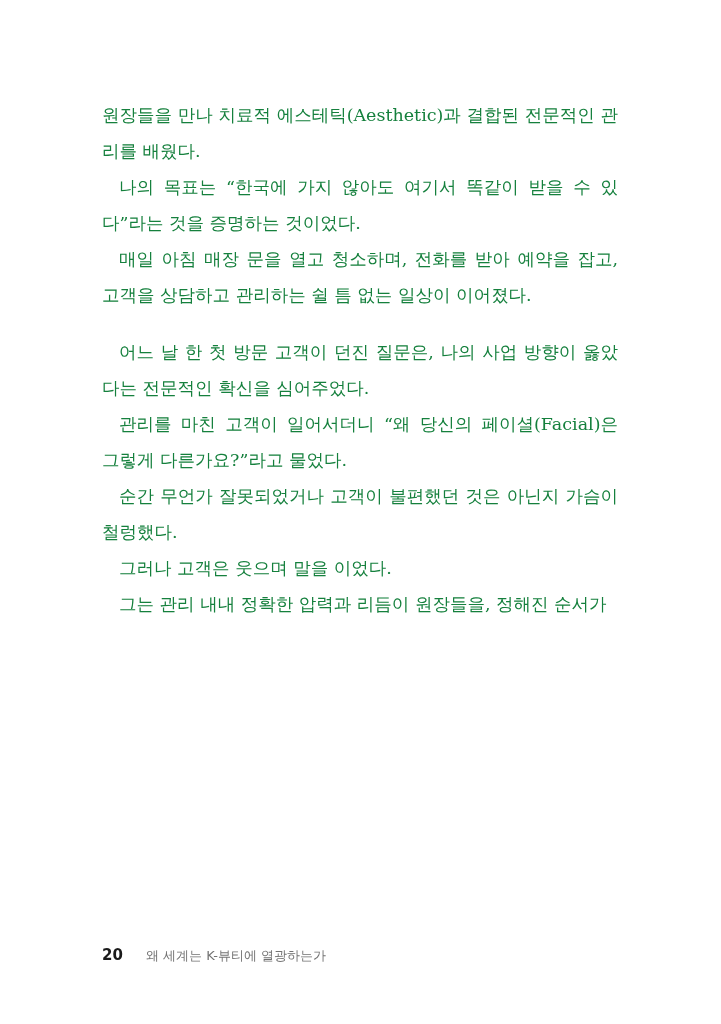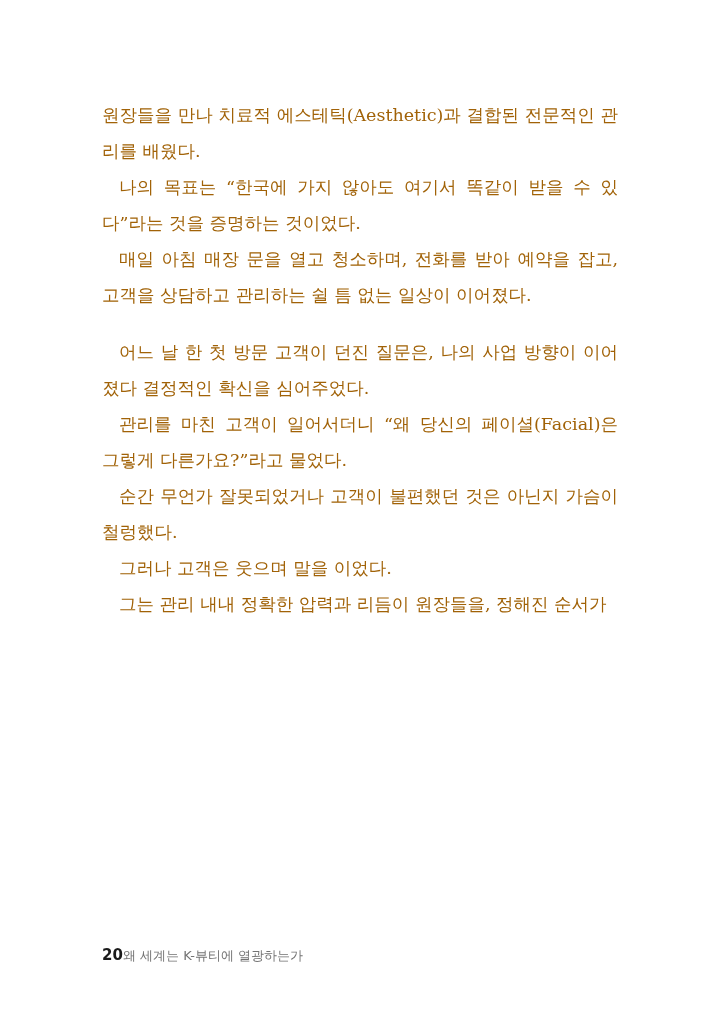--- a/index.html
+++ b/index.html
@@ -4,43 +4,43 @@
   <style>
     html, body { margin: 0; padding: 0; background: #ffffff; }
     body { width: 721px; height: 1024px; position: relative; overflow: hidden; }
     .page {
       position: absolute; left: 0; top: 0; width: 721px; height: 1024px;
       background: #ffffff;
     }
     .body-text {
       position: absolute; left: 102px; top: 97px; width: 516px;
       font-family: "DejaVu Serif", "Liberation Serif", serif;
-      font-size: 17.5px; color: #a16207;
+      font-size: 17.5px; color: #15803d;
       line-height: 36px;
     }
     .para { margin: 0; text-align: justify; text-align-last: left; }
     .para.indent { text-indent: 17px; }
     .para.section-start { margin-top: 21px; }
     .footer {
       position: absolute; left: 102px; top: 946px;
       font-family: "DejaVu Sans", "Liberation Sans", sans-serif;
-      display: flex; align-items: baseline; gap: 0;
+      display: flex; align-items: baseline; gap: 23px;
     }
     .page-num { font-size: 15px; font-weight: bold; color: #1a1a1a; }
     .book-title { font-size: 13px; color: #737373; }
   </style>
 </head>
 <body>
 
 <div class="page">
   <div class="body-text">
     <p class="para">원장들을 만나 치료적 에스테틱(Aesthetic)과 결합된 전문적인 관리를 배웠다.</p>
     <p class="para indent">나의 목표는 “한국에 가지 않아도 여기서 똑같이 받을 수 있다”라는 것을 증명하는 것이었다.</p>
     <p class="para indent">매일 아침 매장 문을 열고 청소하며, 전화를 받아 예약을 잡고, 고객을 상담하고 관리하는 쉴 틈 없는 일상이 이어졌다.</p>
-    <p class="para indent section-start">어느 날 한 첫 방문 고객이 던진 질문은, 나의 사업 방향이 이어졌다 결정적인 확신을 심어주었다.</p>
+    <p class="para indent section-start">어느 날 한 첫 방문 고객이 던진 질문은, 나의 사업 방향이 옳았다는 전문적인 확신을 심어주었다.</p>
     <p class="para indent">관리를 마친 고객이 일어서더니 “왜 당신의 페이셜(Facial)은 그렇게 다른가요?”라고 물었다.</p>
     <p class="para indent">순간 무언가 잘못되었거나 고객이 불편했던 것은 아닌지 가슴이 철렁했다.</p>
     <p class="para indent">그러나 고객은 웃으며 말을 이었다.</p>
     <p class="para indent">그는 관리 내내 정확한 압력과 리듬이 원장들을, 정해진 순서가</p>
   </div>
 
   <div class="footer">
     <span class="page-num">20</span>
     <span class="book-title">왜 세계는 K-뷰티에 열광하는가</span>
   </div>

